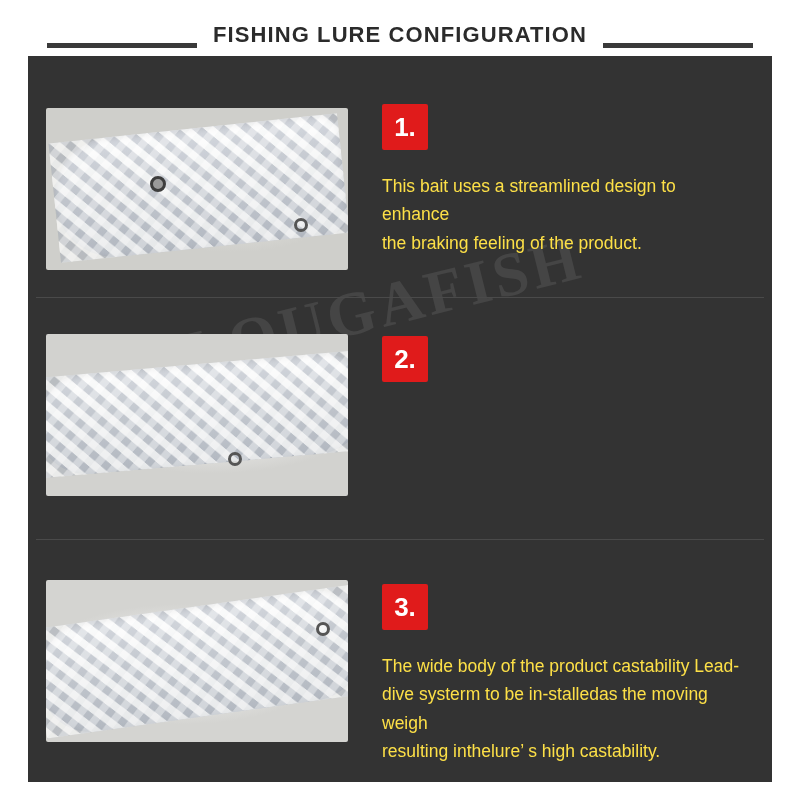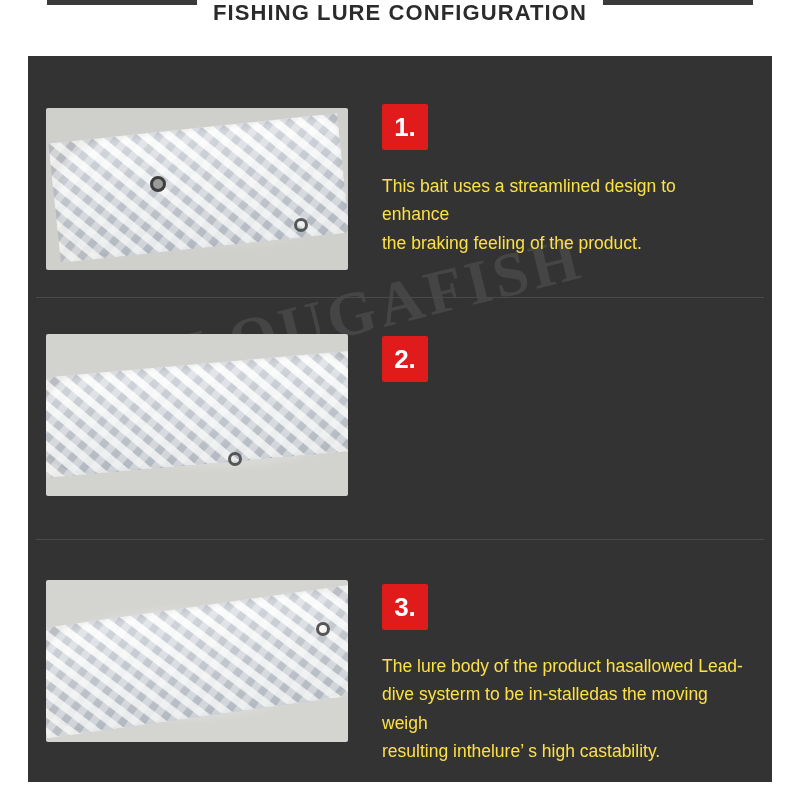--- a/index.html
+++ b/index.html
@@ -14,21 +14,21 @@
     width: 800px; height: 800px;
     background: #ffffff;
     overflow: hidden;
   }
 
   
   .header {
     position: relative;
     height: 48px;
     display: flex;
-    align-items: flex-start;
+    align-items: flex-end;
     justify-content: center;
     gap: 16px;
     padding: 0 20px;
   }
   .rule {
     height: 5px;
     background: #3a3a3a;
     flex: 0 0 auto;
   }
   .rule.left  { width: 150px; }
@@ -268,20 +268,20 @@
       <div class="thumb-wrap">
         <div class="thumb p3">
           <div class="lure b3">
             <div class="scales"></div>
           </div>
           <div class="ring" style="left:270px; top:42px;"></div>
         </div>
       </div>
       <div class="text-col">
         <div class="num-badge">3.</div>
-        <div class="body-text">The lure body of the product hasallowed Lead-
+        <div class="body-text">The wide body of the product castability Lead-
 dive systerm to be in-stalledas the moving weigh
 resulting inthelure’ s high castability.</div>
       </div>
     </div>
 
   </div>
 </div>
 
 </body></html>

